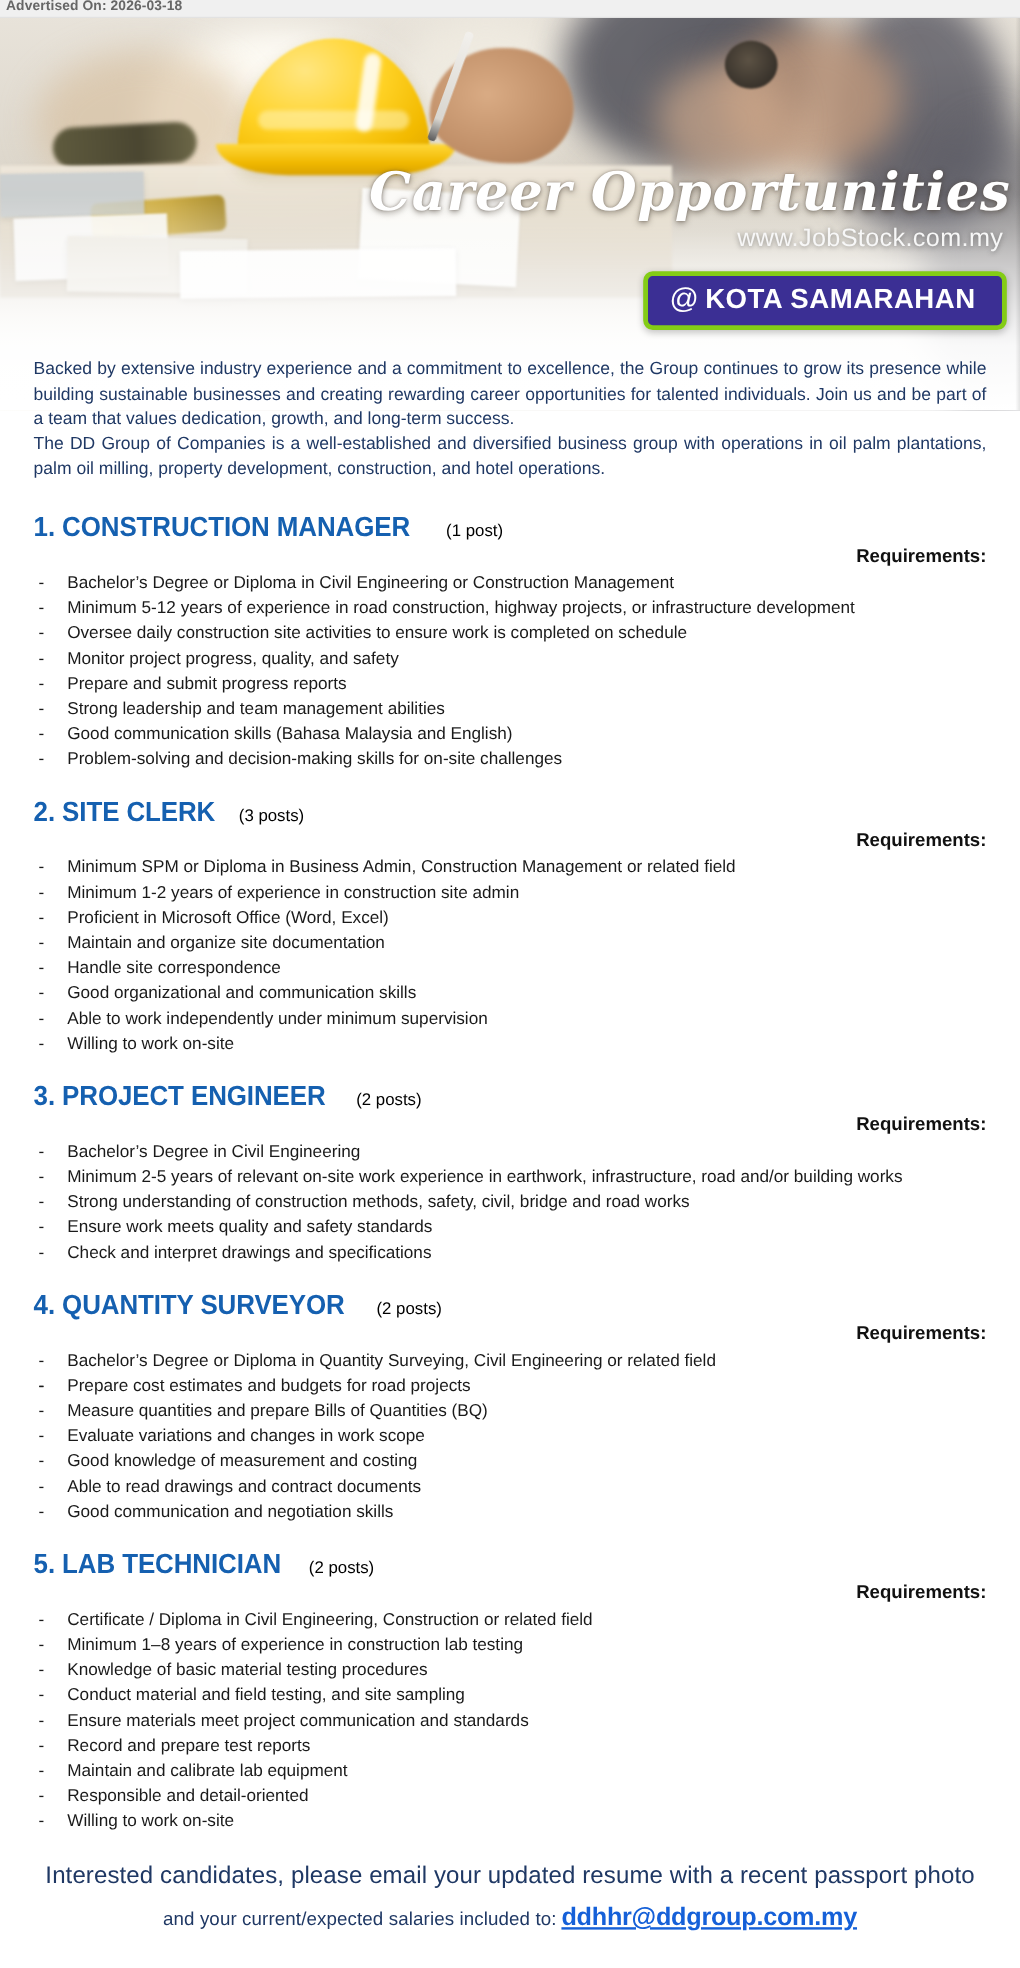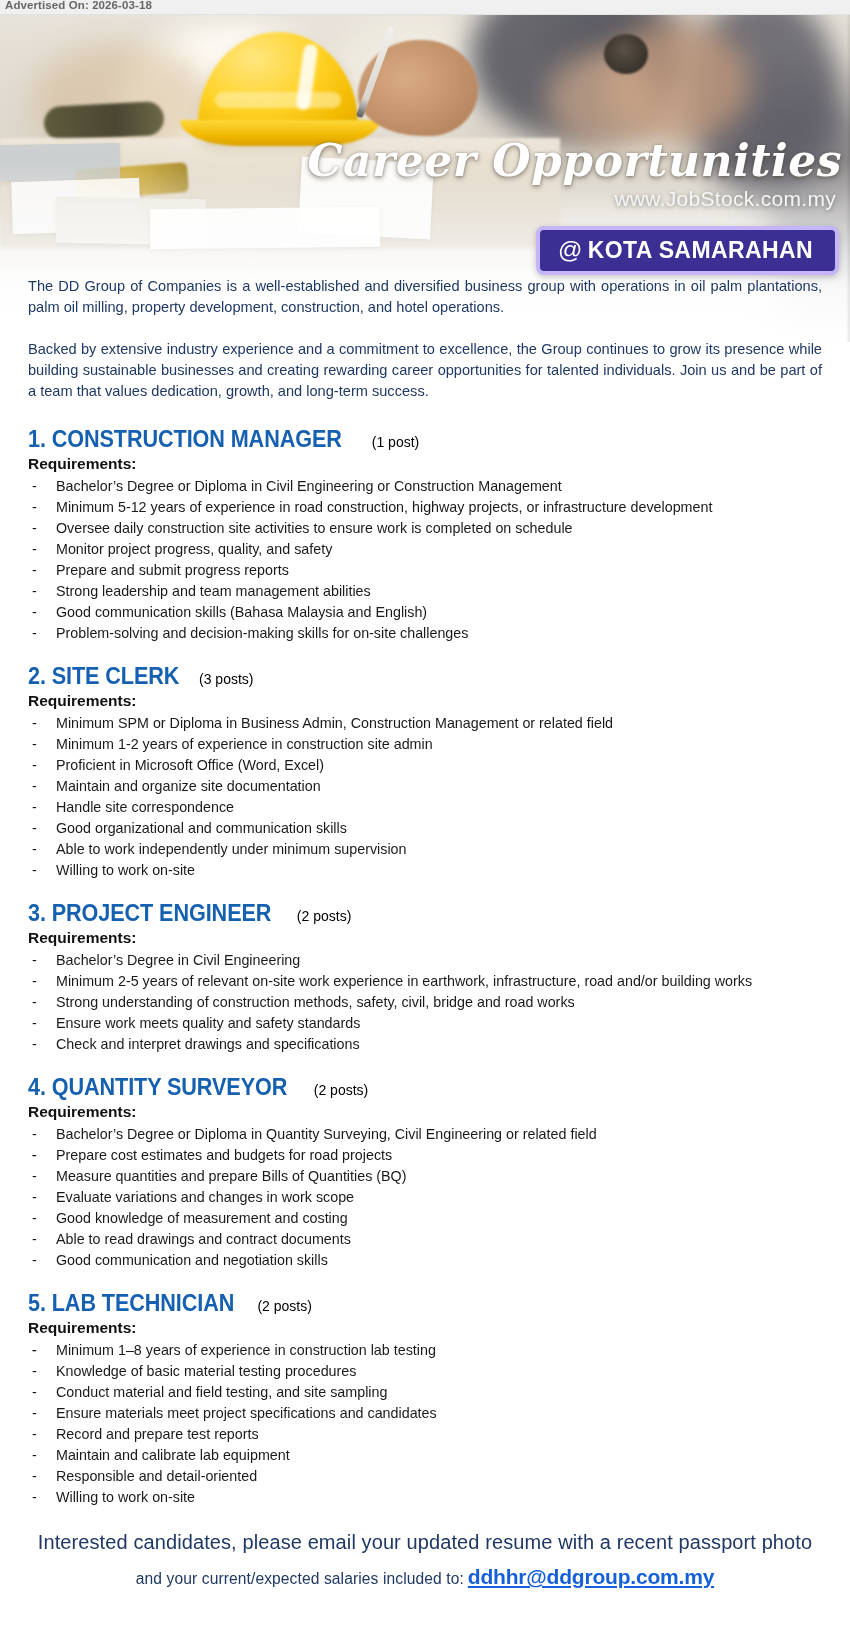--- a/index.html
+++ b/index.html
@@ -224,21 +224,21 @@
     letter-spacing: 0.3px;
     text-shadow: 0 1px 4px rgba(60,60,60,0.55);
     white-space: nowrap;
     z-index: 12;
   }
   .location-badge {
     position: absolute;
     right: 11px;
     top: 226px;
     background: #3b2f94;
-    border: 4px solid #c4b5fd;
+    border: 4px solid #84cc16;
     border-radius: 8px;
     padding: 6px 22px 7px 18px;
     z-index: 14;
     box-shadow: 0 2px 6px rgba(0,0,0,0.22);
   }
   .location-badge-text {
     font-size: 23px;
     font-weight: bold;
     color: #ffffff;
     letter-spacing: 0.4px;
@@ -285,20 +285,21 @@
     font-size: 14px;
     color: #000000;
     margin-left: 10px;
     white-space: nowrap;
   }
   .req-label {
     font-size: 15.5px;
     font-weight: bold;
     color: #111111;
     margin: 1px 0 3px 0;
+    text-align: right;
   }
   ul.req-list {
     list-style: none;
     margin: 0;
     padding: 0;
   }
   ul.req-list li {
     position: relative;
     padding-left: 28px;
     font-size: 14.3px;
@@ -382,22 +383,22 @@
 
 <div class="career-title">Career Opportunities</div>
 <div class="site-url">www.JobStock.com.my</div>
 
 <div class="location-badge">
   <span class="location-badge-text"><span class="at-sym">@</span><span>KOTA SAMARAHAN</span></span>
 </div>
 
 <div class="content">
 
+  <p class="intro second">Backed by extensive industry experience and a commitment to excellence, the Group continues to grow its presence while building sustainable businesses and creating rewarding career opportunities for talented individuals. Join us and be part of a team that values dedication, growth, and long-term success.</p>
   <p class="intro">The DD Group of Companies is a well-established and diversified business group with operations in oil palm plantations, palm oil milling, property development, construction, and hotel operations.</p>
-  <p class="intro second">Backed by extensive industry experience and a commitment to excellence, the Group continues to grow its presence while building sustainable businesses and creating rewarding career opportunities for talented individuals. Join us and be part of a team that values dedication, growth, and long-term success.</p>
 
   <div class="jobs">
       <div class="job">
         <div class="job-title-row">
           <span class="job-title">1. CONSTRUCTION MANAGER</span>
           <span class="job-posts">(1 post)</span>
         </div>
         <div class="req-label">Requirements:</div>
         <ul class="req-list">
           <li><span class="dash">-</span><span>Bachelor’s Degree or Diploma in Civil Engineering or Construction Management</span></li>
@@ -458,25 +459,25 @@
           <li><span class="dash">-</span><span>Good communication and negotiation skills</span></li>
         </ul>
       </div>
       <div class="job">
         <div class="job-title-row">
           <span class="job-title">5. LAB TECHNICIAN</span>
           <span class="job-posts">(2 posts)</span>
         </div>
         <div class="req-label">Requirements:</div>
         <ul class="req-list">
-          <li><span class="dash">-</span></li>
+          <li><span class="dash">-</span><span>Certificate / Diploma in Civil Engineering, Construction or related field</span></li>
           <li><span class="dash">-</span><span>Minimum 1–8 years of experience in construction lab testing</span></li>
           <li><span class="dash">-</span><span>Knowledge of basic material testing procedures</span></li>
           <li><span class="dash">-</span><span>Conduct material and field testing, and site sampling</span></li>
-          <li><span class="dash">-</span><span>Ensure materials meet project specifications and candidates</span></li>
+          <li><span class="dash">-</span><span>Ensure materials meet project communication and standards</span></li>
           <li><span class="dash">-</span><span>Record and prepare test reports</span></li>
           <li><span class="dash">-</span><span>Maintain and calibrate lab equipment</span></li>
           <li><span class="dash">-</span><span>Responsible and detail-oriented</span></li>
           <li><span class="dash">-</span><span>Willing to work on-site</span></li>
         </ul>
       </div>
     </div>
 
   <div class="footer">
     <div class="footer-line1">Interested candidates, please email your updated resume with a recent passport photo</div>

